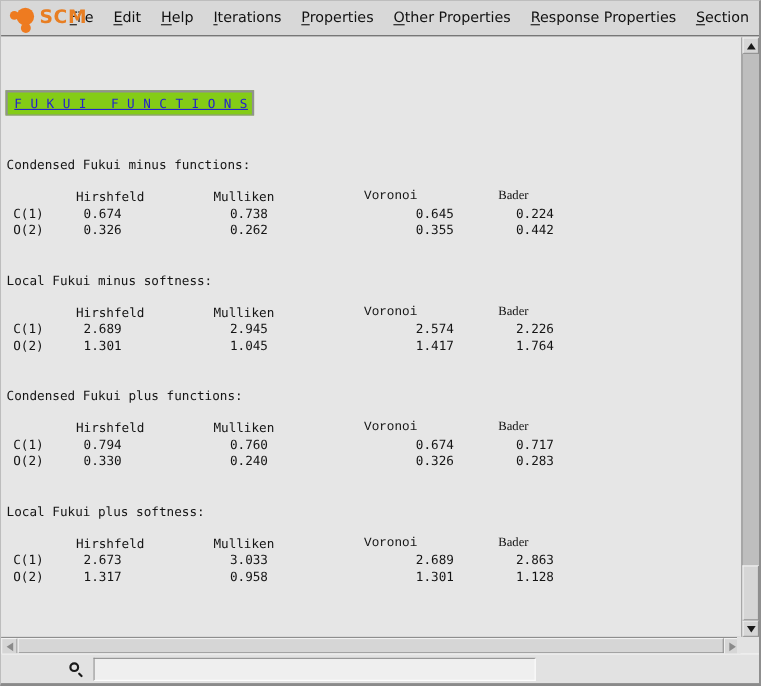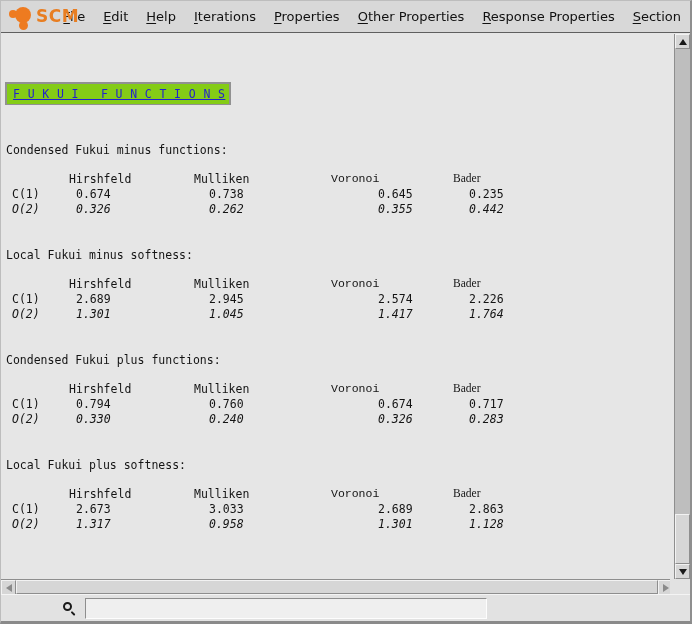--- a/index.html
+++ b/index.html
@@ -44,21 +44,21 @@
     color:#2323cc;text-decoration:underline;white-space:pre;
     font-size:11.5px;letter-spacing:0.4px;
   }
   .section{position:absolute;left:0;width:560px;height:76px;}
   .sec-title{position:absolute;left:5px;top:0;white-space:pre;}
   .trow{position:absolute;left:0;right:0;height:14px;}
   .trow span{position:absolute;white-space:pre;}
   .hd1{left:68px;}  .hd2{left:193px;} .hd3{left:330px;font-family:Liberation Mono, monospace;} .hd4{left:452px;font-family:Liberation Serif, serif;}
   .vl1{left:75px;}  .vl2{left:208px;} .vl3{left:345px;margin-left:32px;} .vl4{left:468px;}
   .lab{left:11px;}
-  .r-head{top:29px;} .r-0{top:44px;} .r-1{top:59px;font-style:italic;}
+  .r-head{top:29px;} .r-0{top:44px;} .r-1{top:59px;}
   .sec-0{top:109px;text-align:right;} .sec-1{top:214px;} .sec-2{top:319px;padding-left:34px;} .sec-3{top:424px;text-align:right;}
   
   .sb-btn{
     width:15px;height:15px;background:#d6d6d6;
     border:1px solid;border-color:#f2f2f2 #8e8e8e #8e8e8e #f2f2f2;
     display:flex;align-items:center;justify-content:center;flex:none;
   }
   .tri{width:0;height:0;}
   .tri-up{border-left:4px solid transparent;border-right:4px solid transparent;border-bottom:6px solid #1a1a1a;}
   .tri-down{border-left:4px solid transparent;border-right:4px solid transparent;border-top:6px solid #1a1a1a;}
@@ -139,21 +139,21 @@
         <span class="hd1">Hirshfeld</span>
         <span class="hd2">Mulliken</span>
         <span class="hd3">Voronoi</span>
         <span class="hd4">Bader</span>
       </div>
       <div class="trow r-0">
         <span class="lab">C(1)</span>
         <span class="vl1">0.674</span>
         <span class="vl2">0.738</span>
         <span class="vl3">0.645</span>
-        <span class="vl4">0.235</span>
+        <span class="vl4">0.224</span>
       </div>
       <div class="trow r-1">
         <span class="lab">O(2)</span>
         <span class="vl1">0.326</span>
         <span class="vl2">0.262</span>
         <span class="vl3">0.355</span>
         <span class="vl4">0.442</span>
       </div>
     </div>
 

